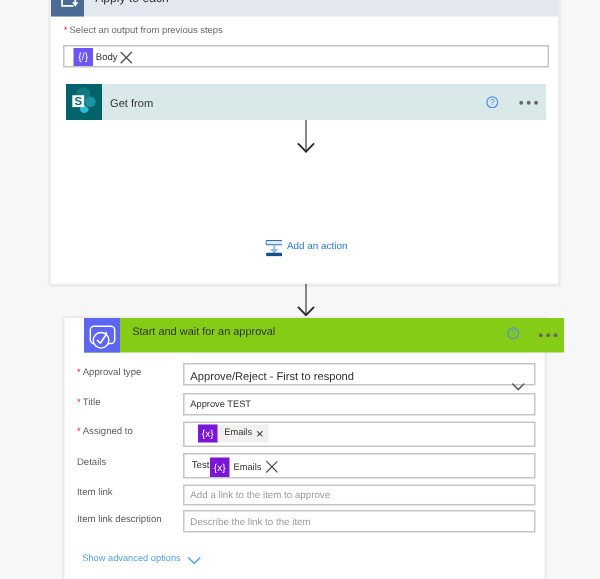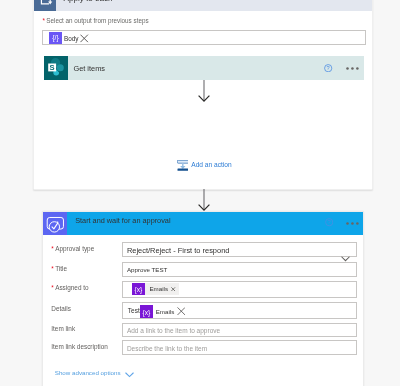--- a/index.html
+++ b/index.html
@@ -36,21 +36,21 @@
   #addact{position:absolute;left:142.6px;top:171.7px;display:block;}
   #addact .aal{position:absolute;left:14.7px;top:2.1px;font-size:6.6px;color:#2b7bd4;white-space:nowrap;line-height:1;}
   #addact svg{position:absolute;left:0;top:0;}
 
   .arrow{position:absolute;}
 
   
   #card2{position:absolute;left:42px;top:210.5px;width:322px;height:182px;
          background:#fff;border:1px solid #ebebeb;box-sizing:border-box;border-radius:1.5px;
          box-shadow:0 0.6px 1.6px rgba(0,0,0,0.10);}
-  #c2hdr{position:absolute;left:0;top:0;width:100%;height:23.5px;background:#0ea5e9;}
+  #c2hdr{position:absolute;left:13px;top:0;width:100%;height:23.5px;background:#84cc16;}
   #c2hdr .ico{position:absolute;left:0;top:0;width:23.5px;height:23.5px;background:#5c66f2;}
   #c2hdr .ttl{position:absolute;left:32.2px;top:5.2px;font-size:7.3px;line-height:1;color:#333;white-space:nowrap;}
 
   .flabel{position:absolute;left:8.3px;font-size:6.4px;color:#605e5c;white-space:nowrap;}
   .fctl{position:absolute;left:79px;width:234.5px;box-sizing:border-box;
         border:1px solid #c8c6c4;background:#fff;}
   .fval{position:absolute;left:3.9px;font-size:6.5px;color:#323130;white-space:nowrap;}
   .fph{color:#9e9c9a;}
 
   .ftok{position:absolute;display:flex;align-items:center;background:#f1f0ef;height:12.4px;}
@@ -105,21 +105,21 @@
   <div class="step" style="top:67.5px;background:#d9e8e8;">
     <div class="sico" style="background:#03636a;">
       <svg width="24" height="24" viewBox="0 0 24 24">
         <circle cx="11.5" cy="6.8" r="4.7" fill="#0f7a84"></circle>
         <circle cx="16.3" cy="11.8" r="3.5" fill="#1c93a0"></circle>
         <path d="M15.1 16.5 a2.9 2.9 0 1 1 -2.9 -2.9 z" fill="#2dbdd0"></path>
         <rect x="4.2" y="7.5" width="7.9" height="7.9" fill="#ffffff"></rect>
         <text x="8.15" y="13.9" font-size="7.6" font-weight="bold" fill="#0c7079" text-anchor="middle" font-family="Liberation Sans, sans-serif">S</text>
       </svg>
     </div>
-    <div class="sttl">Get items</div>
+    <div class="sttl">Get from</div>
     <span class="helpi" style="left:280.6px;top:7.9px;">
       <svg width="8.4" height="8.4" viewBox="0 0 16 16">
         <circle cx="8" cy="8" r="6.9" fill="none" stroke="#4d8ce3" stroke-width="1.5"></circle>
         <text x="8" y="11.9" font-size="10.8" fill="#4d8ce3" text-anchor="middle" font-family="Liberation Sans, sans-serif">?</text>
       </svg>
     </span>
     <span class="dots" style="left:302.1px;top:10.6px;">
         <svg width="12.9" height="3" viewBox="0 0 43 10">
           <circle cx="5" cy="5" r="4.2" fill="#686664"></circle>
           <circle cx="21.5" cy="5" r="4.2" fill="#686664"></circle>
@@ -177,21 +177,21 @@
           <circle cx="21.5" cy="5" r="4.2" fill="#686664"></circle>
           <circle cx="38" cy="5" r="4.2" fill="#686664"></circle>
         </svg>
       </span>
   </div>
 
   <div class="flabel" style="top:33px;">
     <span class="star">*</span><span>Approval type</span>
   </div>
   <div class="fctl" style="top:30px;height:15.8px;">
-    <span class="fval" style="top:3.5px;left:3.9px;font-size:7.45px;">Reject/Reject - First to respond</span>
+    <span class="fval" style="top:3.5px;left:3.9px;font-size:7.45px;">Approve/Reject - First to respond</span>
     <span style="position:absolute;right:6px;top:5px;">
       <svg width="9" height="6" viewBox="0 0 9 6">
           <path d="M0.8 1 L4.5 4.7 L8.2 1" fill="none" stroke="#605e5c" stroke-width="1.05" stroke-linecap="round"></path>
         </svg>
     </span>
   </div>
 
   <div class="flabel" style="top:53px;">
     <span class="star">*</span><span>Title</span>
   </div>

